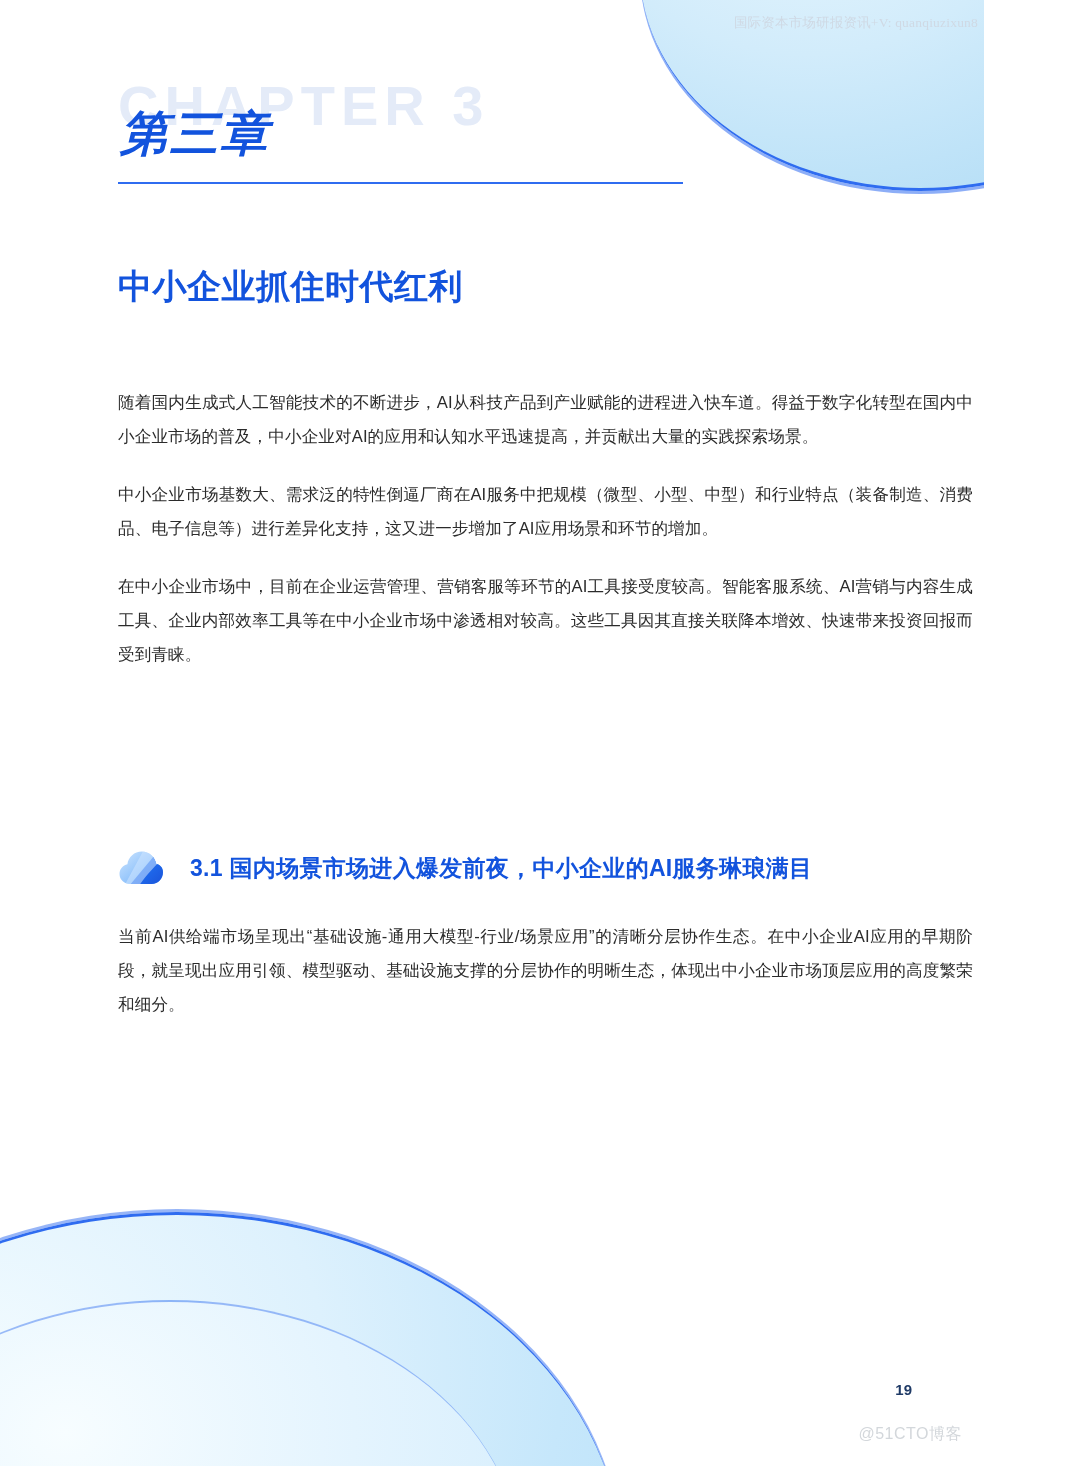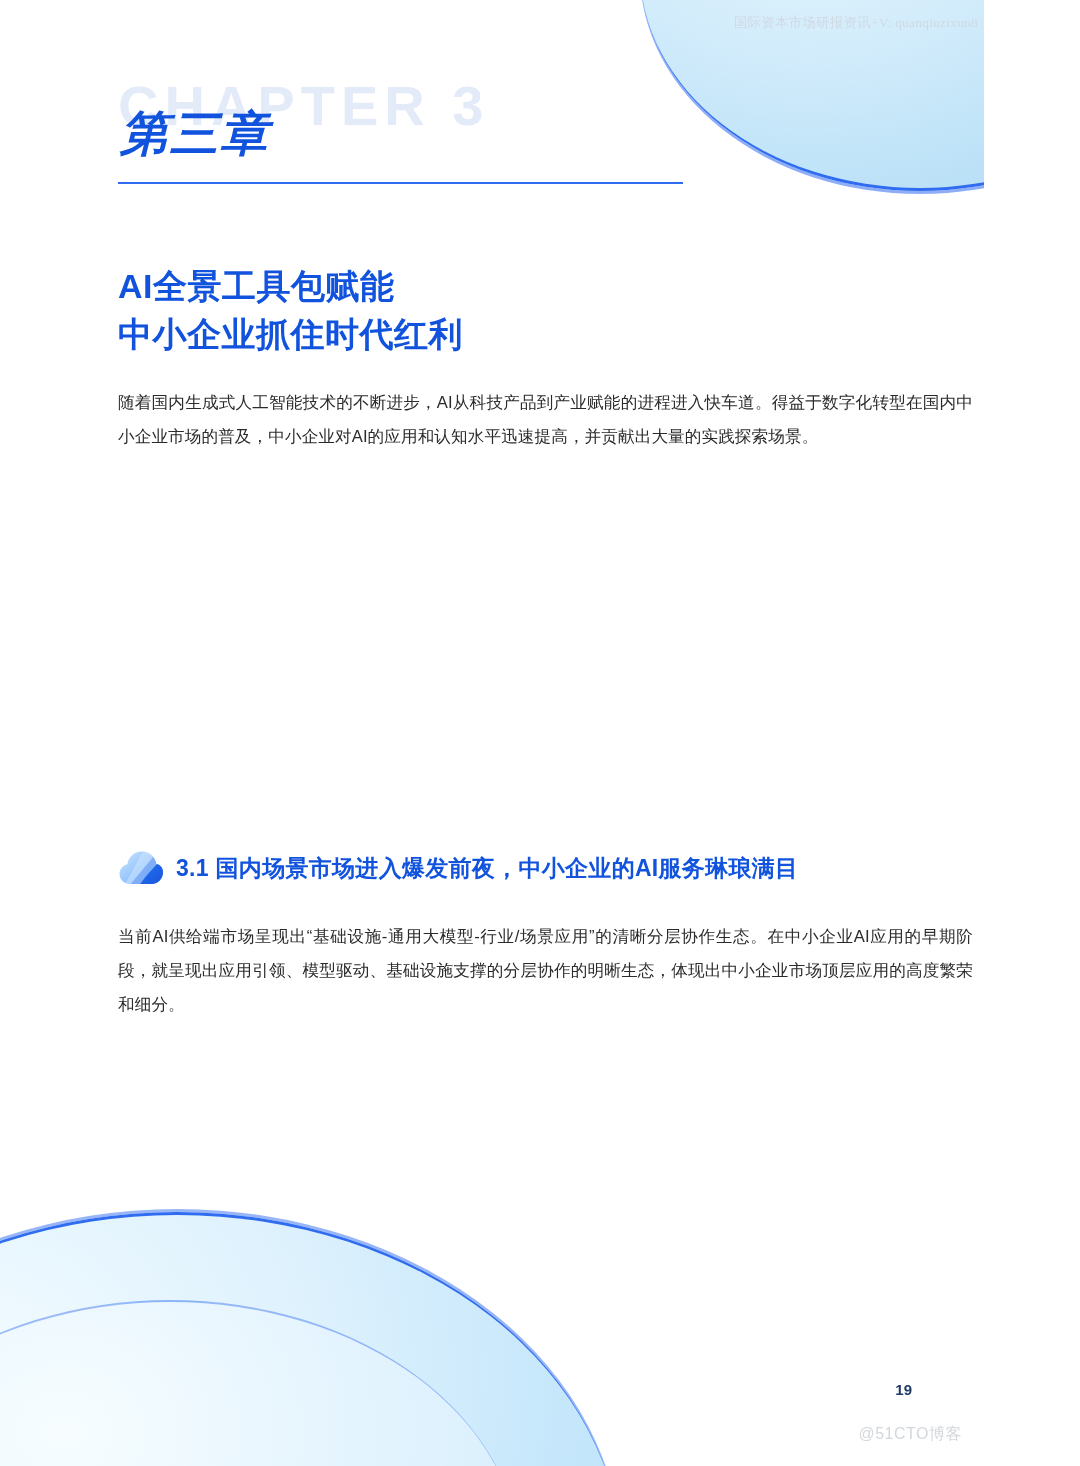--- a/index.html
+++ b/index.html
@@ -143,21 +143,21 @@
     letter-spacing: 0.1px;
   }
 
   
   .section-head {
     position: absolute;
     top: 848px;
     left: 118px;
     display: flex;
     align-items: center;
-    gap: 12px;
+    gap: 26px;
     z-index: 5;
   }
   .cloud-icon {
     width: 46px;
     height: 40px;
     flex: 0 0 auto;
     display: block;
   }
   .section-head-text {
     font-size: 23px;
@@ -207,26 +207,27 @@
 
   <div class="header-watermark">国际资本市场研报资讯+V: quanqiuzixun8</div>
 
   <div class="chapter-block">
     <div class="chapter-watermark">CHAPTER 3</div>
     <div class="chapter-title">第三章</div>
     <div class="chapter-rule"></div>
   </div>
 
   <div class="main-title">
-    <div class="line">AI全景工具包赋能</div>
     <div class="line">中小企业抓住时代红利</div>
   </div>
 
   <div class="body-col">
     <p class="para">随着国内生成式人工智能技术的不断进步，AI从科技产品到产业赋能的进程进入快车道。得益于数字化转型在国内中小企业市场的普及，中小企业对AI的应用和认知水平迅速提高，并贡献出大量的实践探索场景。</p>
+    <p class="para">中小企业市场基数大、需求泛的特性倒逼厂商在AI服务中把规模（微型、小型、中型）和行业特点（装备制造、消费品、电子信息等）进行差异化支持，这又进一步增加了AI应用场景和环节的增加。</p>
+    <p class="para">在中小企业市场中，目前在企业运营管理、营销客服等环节的AI工具接受度较高。智能客服系统、AI营销与内容生成工具、企业内部效率工具等在中小企业市场中渗透相对较高。这些工具因其直接关联降本增效、快速带来投资回报而受到青睐。</p>
   </div>
 
   <div class="section-head">
     <svg class="cloud-icon" viewBox="0 0 46 40">
       <defs>
         <linearGradient id="cloudLight" x1="0" y1="0" x2="1" y2="1">
           <stop offset="0%" stop-color="#d6eaff"></stop>
           <stop offset="55%" stop-color="#8fc2fb"></stop>
           <stop offset="100%" stop-color="#5aa3f5"></stop>
         </linearGradient>

